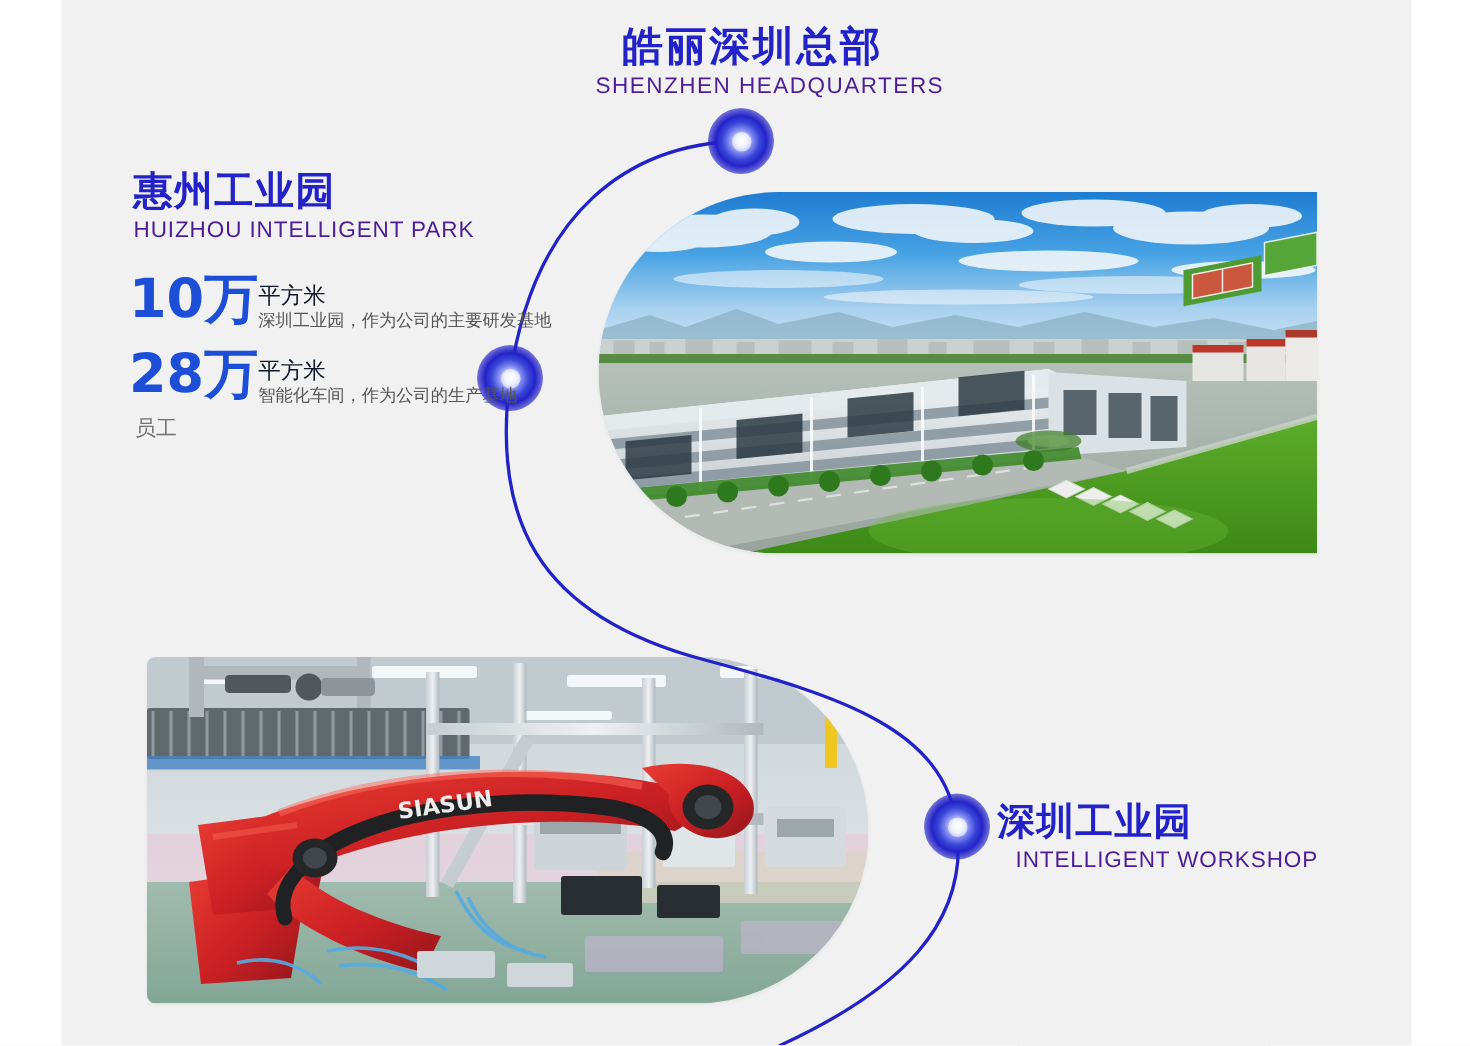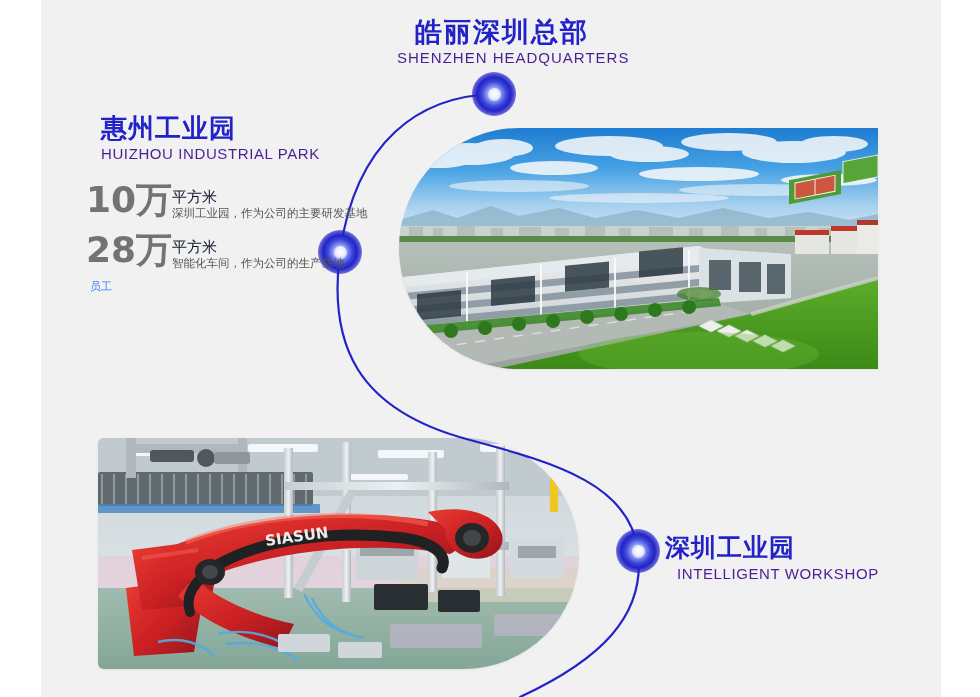--- a/index.html
+++ b/index.html
@@ -76,34 +76,34 @@
     letter-spacing:1.0px;
     line-height:20px;
     white-space:nowrap;
     font-family:"Liberation Sans",sans-serif;
   }
 
   #hq{left:415px;top:16px;text-align:left;}
   #hq .cn{font-size:27px;letter-spacing:2px;}
   #hq .en{margin-left:-18px;}
 
-  #park{left:101px;top:112px;}
+  #park{left:89px;top:112px;}
   #park .cn{font-size:26px;letter-spacing:1px;}
   #park .en{font-size:15px;letter-spacing:0.6px;}
 
   #workshop{left:665px;top:532px;}
   #workshop .cn{font-size:25px;letter-spacing:1px;}
   #workshop .en{font-size:15px;letter-spacing:0.6px;margin-left:12px;}
 
   
   #stats{position:absolute;left:86px;top:178px;}
   .stat{position:relative;height:50px;}
   .stat .big{
     display:inline-block;
-    color:#737373;
+    color:#1d4ed8;
     font-size:36px;
     font-weight:bold;
     line-height:44px;
     vertical-align:bottom;
     font-family:"DejaVu Sans","Liberation Sans",sans-serif;
   }
   .stat .texts{
     display:inline-block;
     vertical-align:bottom;
     padding-bottom:2px;
@@ -117,21 +117,21 @@
   }
   .stat .desc{
     display:block;
     color:#555555;
     font-size:11.5px;
     line-height:14px;
     font-family:"DejaVu Sans","Liberation Sans",sans-serif;
     text-align:center;
   }
   #stat-3 .texts{padding-bottom:3px;padding-left:4px;}
-  #stat-3 .unit{font-size:11px;color:#3b82f6;}
+  #stat-3 .unit{font-size:14px;color:#737373;}
 
   
   .photo{position:absolute;overflow:hidden;}
 
   #photo-hq{
     left:399px;top:128px;
     width:479px;height:241px;
     border-radius:125px 0 0 125px;
     box-shadow:0 1px 3px rgba(0,0,0,0.06);
   }
@@ -476,21 +476,21 @@
   <div class="node" id="node-park" style="left:340px;top:252px;"></div>
   <div class="node" id="node-shop" style="left:638px;top:551px;"></div>
 
   <div class="heading" id="hq">
     <div class="cn">皓丽深圳总部</div>
     <div class="en">SHENZHEN HEADQUARTERS</div>
   </div>
 
   <div class="heading" id="park">
     <div class="cn">惠州工业园</div>
-    <div class="en">HUIZHOU INDUSTRIAL PARK</div>
+    <div class="en">HUIZHOU INTELLIGENT PARK</div>
   </div>
 
   <div class="heading" id="workshop">
     <div class="cn">深圳工业园</div>
     <div class="en">INTELLIGENT WORKSHOP</div>
   </div>
 
   <div id="stats">
     <div class="stat" id="stat-1">
       <span class="big">10万</span><span class="texts">

